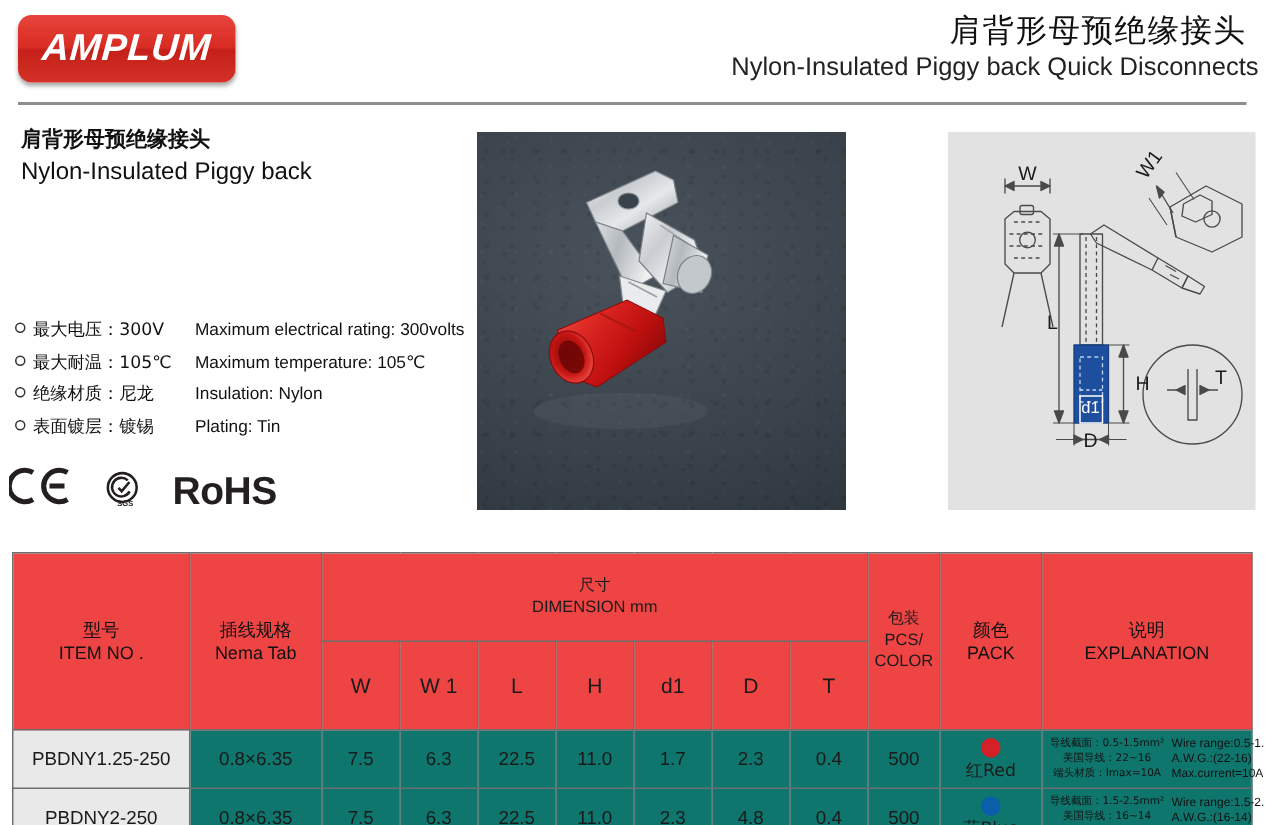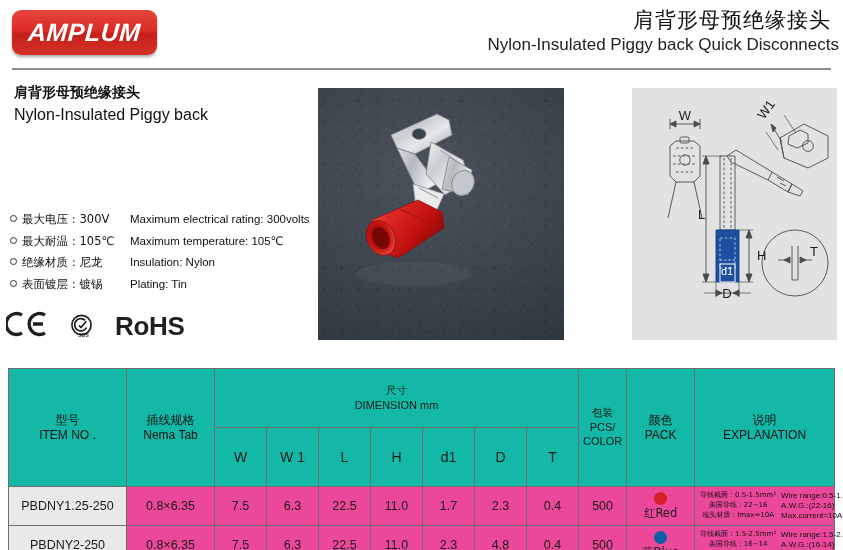--- a/index.html
+++ b/index.html
@@ -86,28 +86,28 @@
 
   
   .tbl{
     position:absolute;left:8px;top:368px;width:827px;
     border-collapse:collapse;table-layout:fixed;
   }
   .tbl td,.tbl th{
     border:1px solid #6e6e6e;text-align:center;vertical-align:middle;
     font-weight:normal;padding:0;
   }
-  .tbl thead td{background:#14b8a6;height:58px;}
+  .tbl thead td{background:#ef4444;height:58px;}
   .hdr-cn{font-size:12px;color:#111;font-family:"DejaVu Sans",sans-serif;display:block;line-height:1.25;}
   .hdr-en{font-size:12px;color:#111;display:block;line-height:1.25;text-align:center;}
   .hdr-sm-cn{font-size:10.5px;font-family:"DejaVu Sans",sans-serif;display:block;line-height:1.3;}
   .hdr-sm-en{font-size:11px;display:block;line-height:1.3;}
   .dim-top{height:24px;background:#ececec;font-size:11px;}
   .dim-sub{height:34px;background:#ececec;font-size:14px;}
-  .tbl tbody td{height:38px;font-size:12.5px;background:#ec4899;}
+  .tbl tbody td{height:38px;font-size:12.5px;background:#0f766e;}
   .c-item{background:#e9e9e9 !important;font-size:12.5px;}
   .c-color{padding:2px 0;}
   .dot{width:13px;height:13px;border-radius:50%;margin:0 auto 1px;}
   .color-label{font-size:11.5px;font-family:"DejaVu Sans",sans-serif;}
   .c-expl{text-align:left;padding:2px 4px 2px 5px;}
   .expl-line{display:flex;line-height:1.22;white-space:nowrap;}
   .expl-cn{font-size:7px;color:#111;width:86px;flex:none;font-family:"DejaVu Sans",sans-serif;}
   .expl-en{font-size:8px;color:#111;}
 </style>
 </head>

